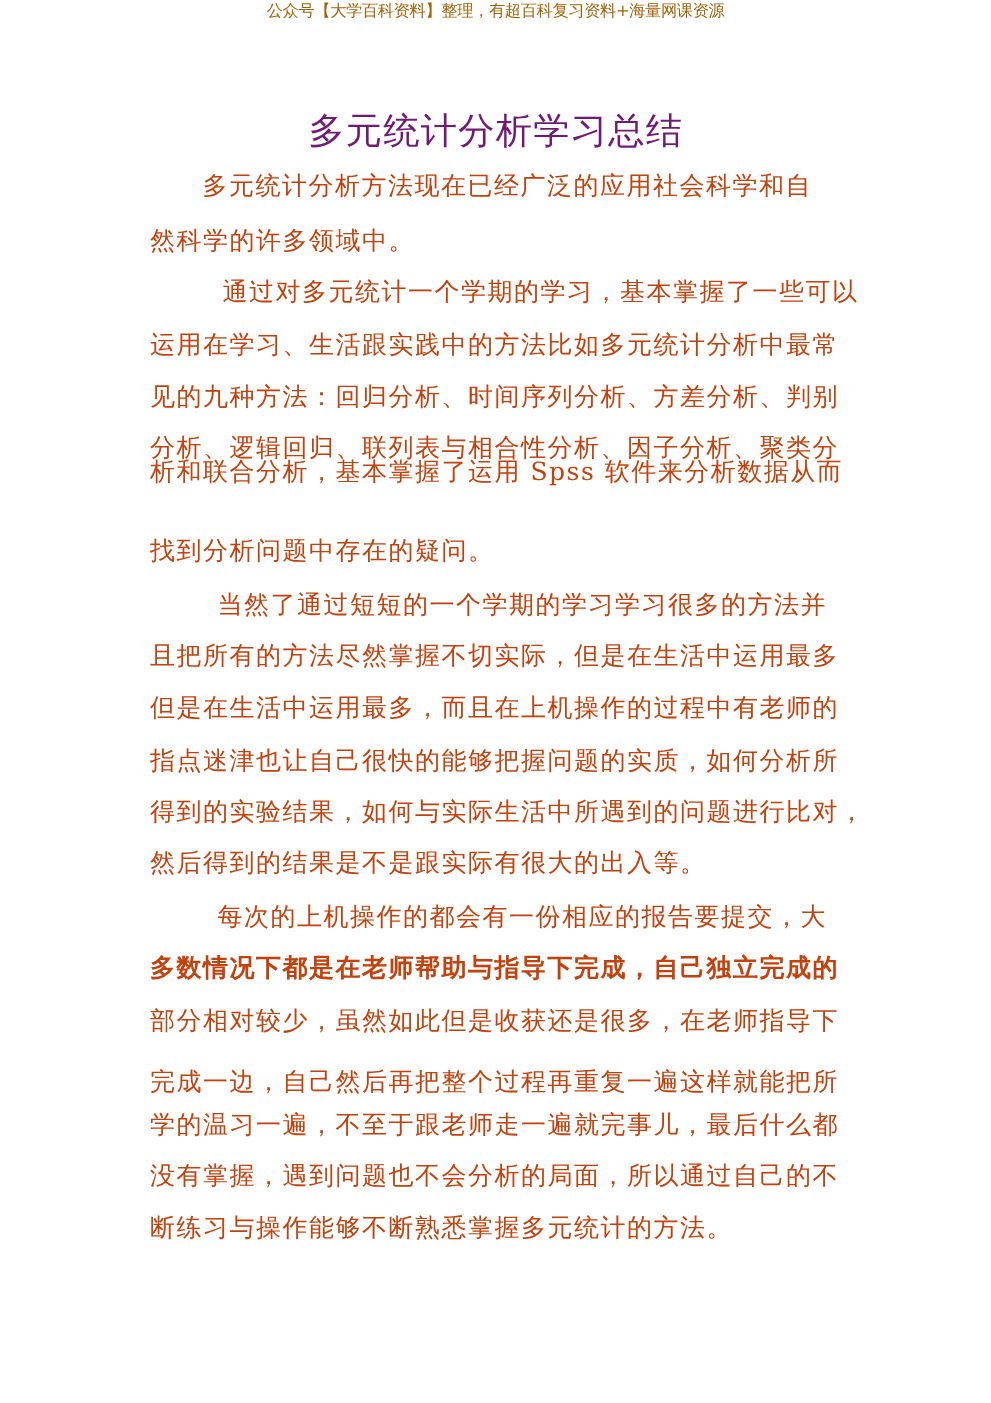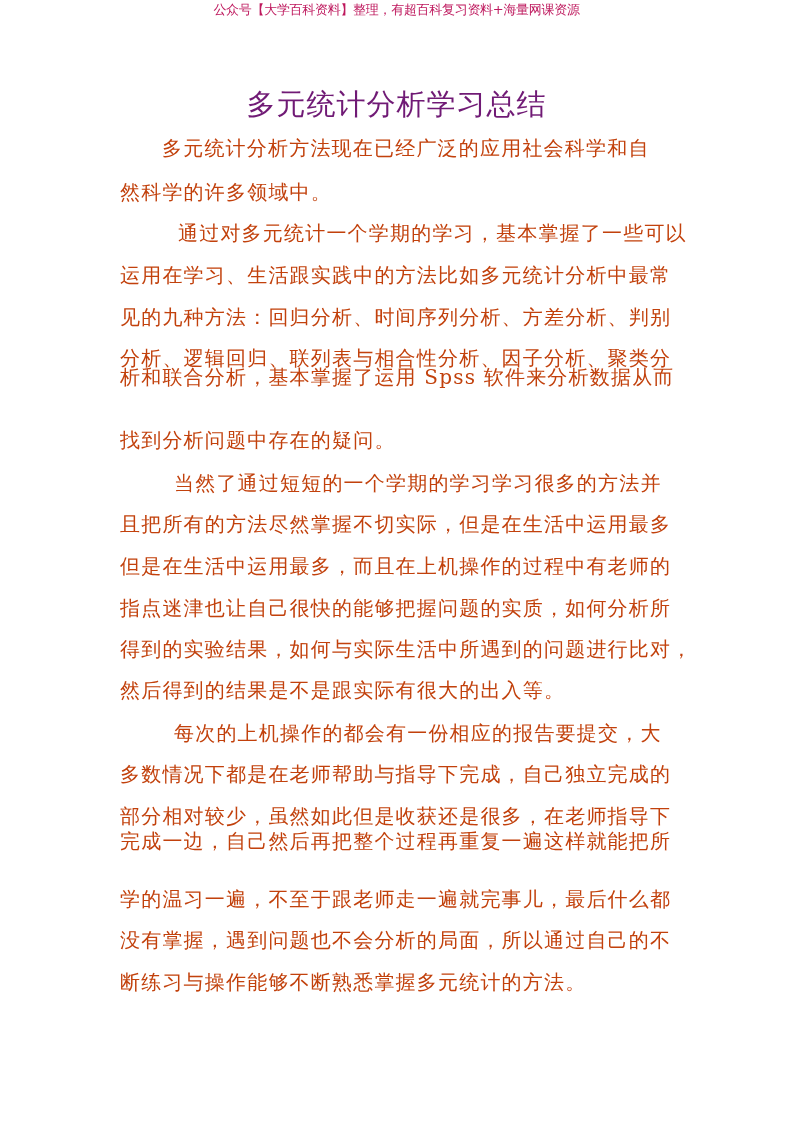--- a/index.html
+++ b/index.html
@@ -16,21 +16,21 @@
       color: #111111;
     }
     .header-note {
       position: absolute;
       top: 2px;
       left: 0;
       width: 793px;
       text-align: center;
       font-size: 13px;
       line-height: 16px;
-      color: #be185d;
+      color: #a16207;
       font-family: "DejaVu Serif", "Liberation Serif", serif;
       letter-spacing: -0.3px;
     }
     .title {
       position: absolute;
       top: 84px;
       left: 0;
       width: 793px;
       text-align: center;
       font-size: 29px;
@@ -78,20 +78,20 @@
   <div>
     <div class="line" style="left: 174px; top: 470px;">当然了通过短短的一个学期的学习学习很多的方法并</div>
     <div class="line" style="left: 120px; top: 511px;">且把所有的方法尽然掌握不切实际，但是在生活中运用最多</div>
     <div class="line" style="left: 120px; top: 553px;">但是在生活中运用最多，而且在上机操作的过程中有老师的</div>
     <div class="line" style="left: 120px; top: 595px;">指点迷津也让自己很快的能够把握问题的实质，如何分析所</div>
     <div class="line" style="left: 120px; top: 636px;">得到的实验结果，如何与实际生活中所遇到的问题进行比对，</div>
     <div class="line" style="left: 120px; top: 677px;">然后得到的结果是不是跟实际有很大的出入等。</div>
   </div>
   <div>
     <div class="line" style="left: 174px; top: 720px;">每次的上机操作的都会有一份相应的报告要提交，大</div>
-    <div class="line" style="left: 120px; top: 761px;">多数情况下都是在老师帮助与指导下完成，自己独立完成的</div>
+    <div class="line" style="left: 120px; top: 761px; font-weight: bold;">多数情况下都是在老师帮助与指导下完成，自己独立完成的</div>
     <div class="line" style="left: 120px; top: 803px;">部分相对较少，虽然如此但是收获还是很多，在老师指导下</div>
-    <div class="line" style="left: 120px; top: 828px;">完成一边，自己然后再把整个过程再重复一遍这样就能把所</div>
+    <div class="line" style="left: 120px; top: 852px;">完成一边，自己然后再把整个过程再重复一遍这样就能把所</div>
     <div class="line" style="left: 120px; top: 886px;">学的温习一遍，不至于跟老师走一遍就完事儿，最后什么都</div>
     <div class="line" style="left: 120px; top: 927px;">没有掌握，遇到问题也不会分析的局面，所以通过自己的不</div>
     <div class="line" style="left: 120px; top: 969px;">断练习与操作能够不断熟悉掌握多元统计的方法。</div>
   </div>
 </div>
 
 </body></html>

